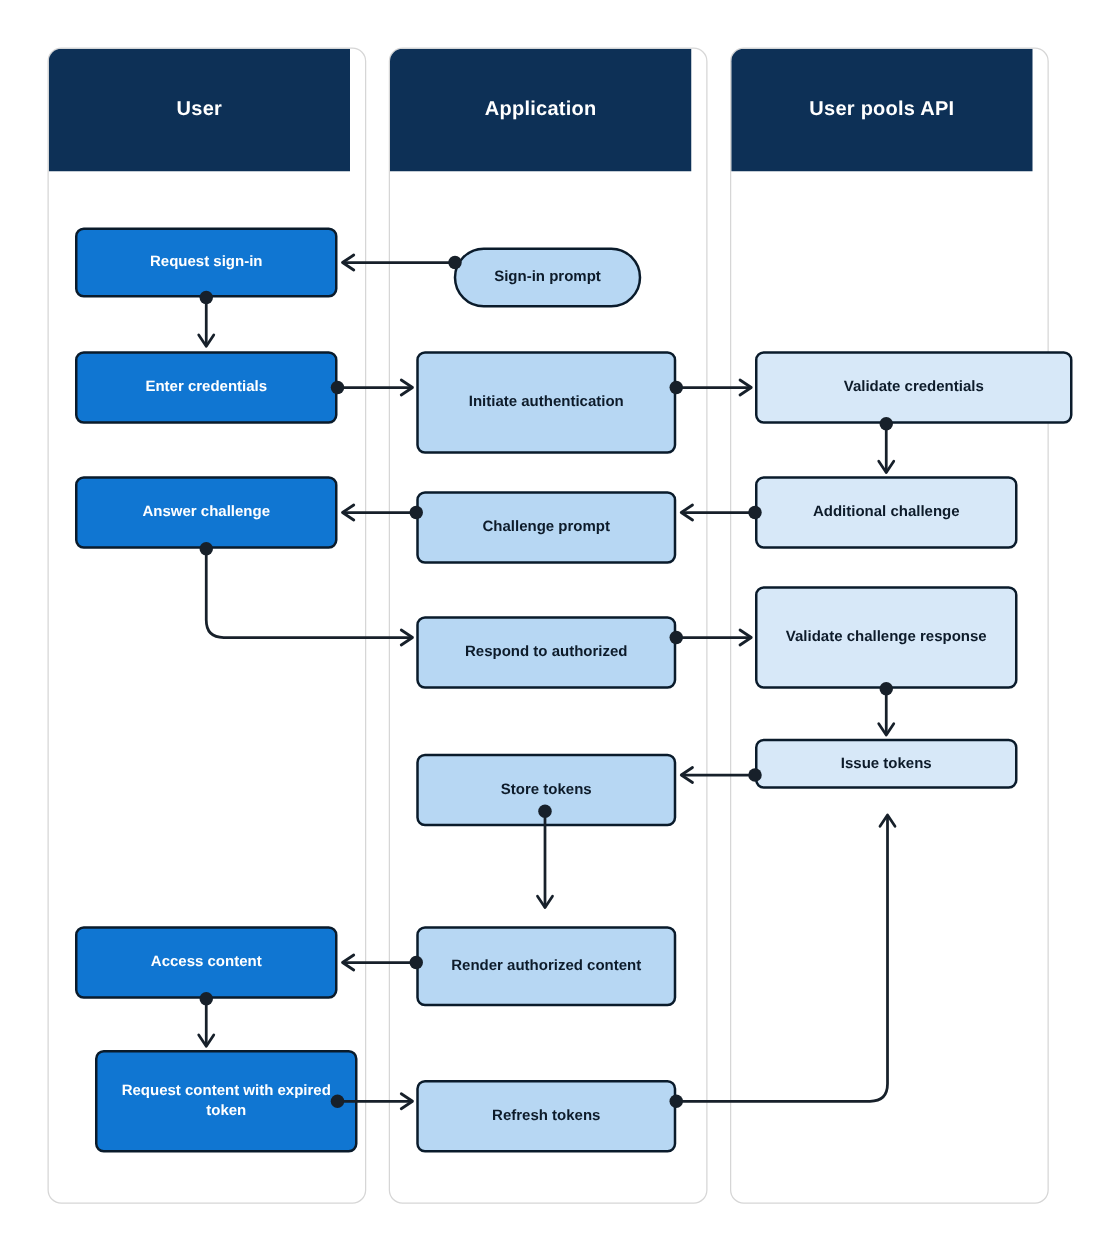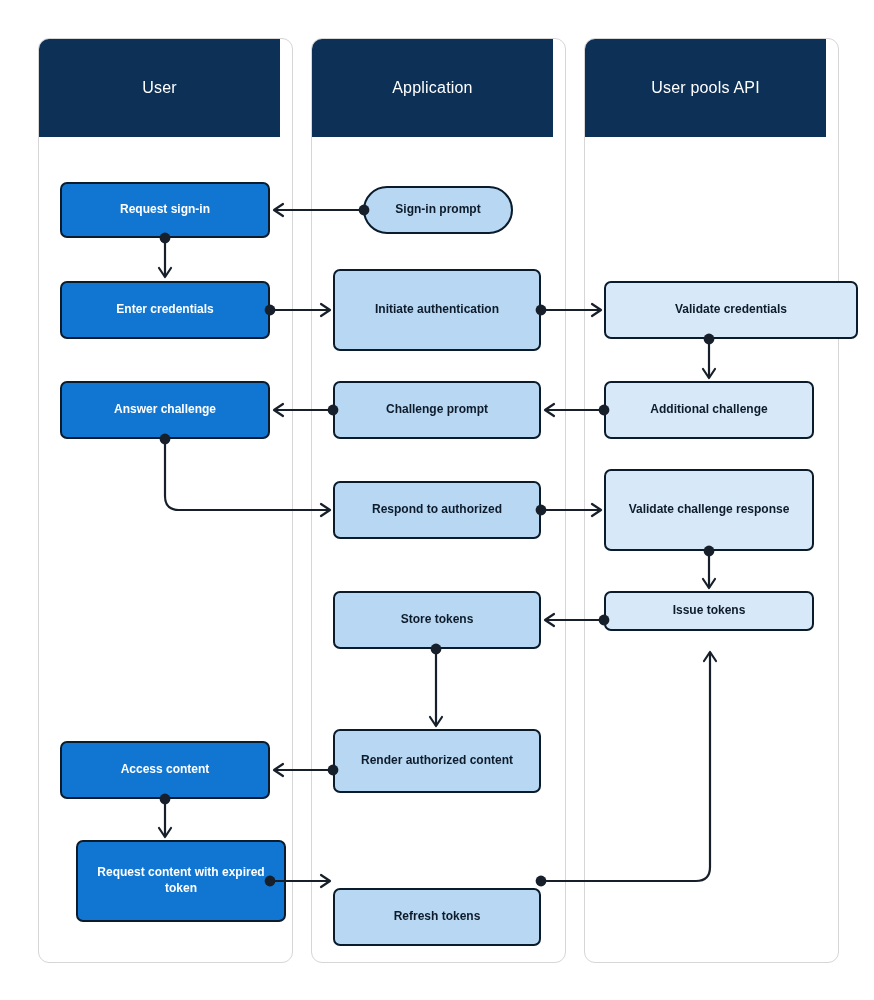--- a/index.html
+++ b/index.html
@@ -7,28 +7,28 @@
   .stage{position:relative;width:874px;height:1000px;background:#ffffff;overflow:hidden;}
 
   .lane{position:absolute;top:38px;height:925px;background:#ffffff;
         border:1px solid #d6d6d6;border-radius:11px;overflow:hidden;box-sizing:border-box;}
   .lane-user{left:38px;width:255px;}
   .lane-app{left:311px;width:255px;}
   .lane-api{left:584px;width:255px;}
 
   .lane-header{position:absolute;left:0;top:0;right:12px;height:98px;background:#0d3056;
         display:flex;align-items:center;justify-content:center;
-        color:#ffffff;font-size:16px;font-weight:normal;letter-spacing:.2px;}
+        color:#ffffff;font-size:16px;font-weight:bold;letter-spacing:.2px;}
 
   .node{position:absolute;border:2px solid #0a1b2b;border-radius:7px;
         display:flex;align-items:center;justify-content:center;text-align:center;
         font-weight:bold;font-size:12px;line-height:1.3;
         padding:4px 13px;box-sizing:border-box;}
   .node-user{background:#1076d2;color:#ffffff;}
-  .node-app{background:#b7d7f3;color:#0d1b2a;}
+  .node-app{background:#b7d7f3;color:#0d1b2a;margin-top:12px;}
   .node-api{background:#d7e8f8;color:#0d1b2a;}
   .pill{border-radius:26px;}
 
   .connectors{position:absolute;left:0;top:0;width:874px;height:1000px;pointer-events:none;}
   .edge{stroke:#17202a;stroke-width:2.2;fill:none;}
 </style>
 </head>
 <body>
 
 <div class="stage">
@@ -54,21 +54,21 @@
   <div class="node node-user" style="left:60px;top:381px;width:210px;height:58px">Answer challenge</div>
   <div class="node node-user" style="left:60px;top:741px;width:210px;height:58px">Access content</div>
   <div class="node node-user" style="left:76px;top:840px;width:210px;height:82px">Request content with expired token</div>
 
   <div class="node node-app pill" style="left:363px;top:186px;width:150px;height:48px">Sign-in prompt</div>
   <div class="node node-app" style="left:333px;top:269px;width:208px;height:82px">Initiate authentication</div>
   <div class="node node-app" style="left:333px;top:381px;width:208px;height:58px">Challenge prompt</div>
   <div class="node node-app" style="left:333px;top:481px;width:208px;height:58px">Respond to authorized</div>
   <div class="node node-app" style="left:333px;top:591px;width:208px;height:58px">Store tokens</div>
   <div class="node node-app" style="left:333px;top:729px;width:208px;height:64px">Render authorized content</div>
-  <div class="node node-app" style="left:333px;top:888px;width:208px;height:58px">Refresh tokens</div>
+  <div class="node node-app" style="left:333px;top:852px;width:208px;height:58px">Refresh tokens</div>
 
   <div class="node node-api" style="left:604px;top:281px;width:254px;height:58px">Validate credentials</div>
   <div class="node node-api" style="left:604px;top:381px;width:210px;height:58px">Additional challenge</div>
   <div class="node node-api" style="left:604px;top:469px;width:210px;height:82px">Validate challenge response</div>
   <div class="node node-api" style="left:604px;top:591px;width:210px;height:40px">Issue tokens</div>
 
   <svg class="connectors" viewBox="0 0 874 1000">
     <defs>
       <marker id="dot" markerUnits="userSpaceOnUse" markerWidth="14" markerHeight="14" refX="7" refY="7">
         <circle cx="7" cy="7" r="5.4" fill="#17202a"></circle>

